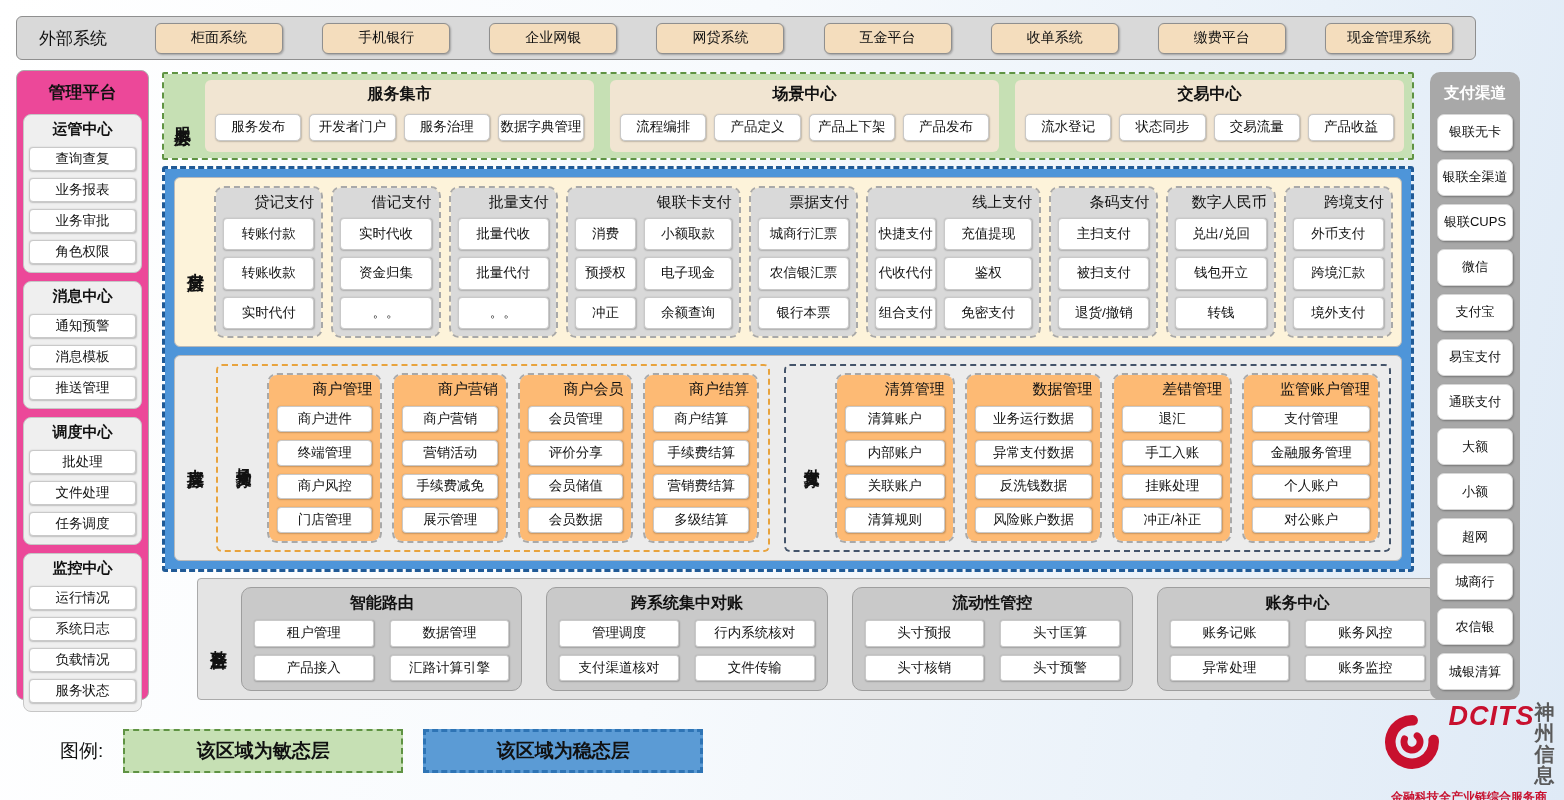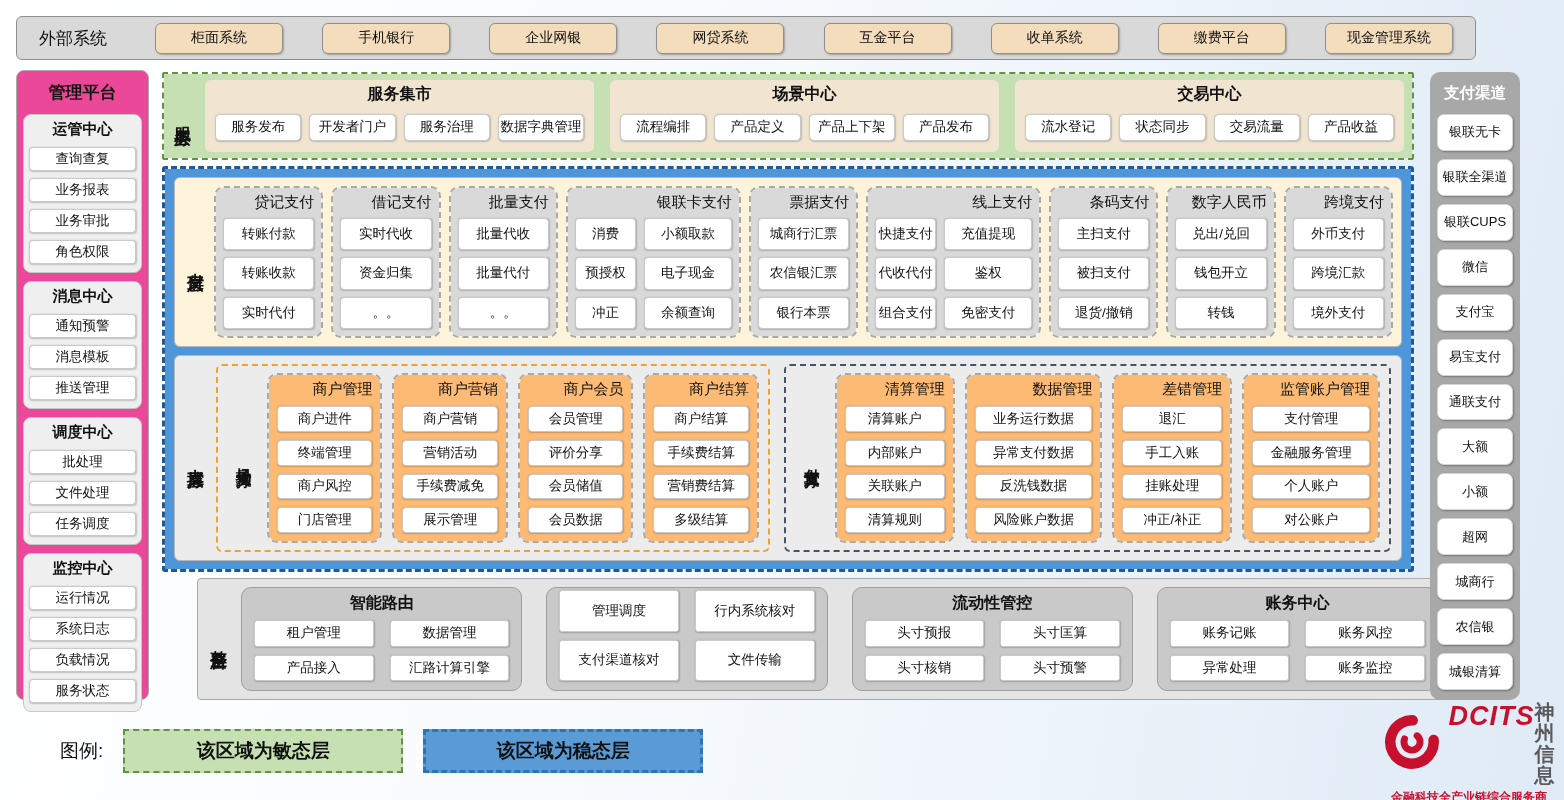--- a/index.html
+++ b/index.html
@@ -427,20 +427,21 @@
       <div class="int-group">
         <div class="int-title">智能路由</div>
         <div class="int-items">
           <div class="btn">租户管理</div>
           <div class="btn">数据管理</div>
           <div class="btn">产品接入</div>
           <div class="btn">汇路计算引擎</div>
         </div>
       </div>
       <div class="int-group">
+        <div class="int-title">跨系统集中对账</div>
         <div class="int-items">
           <div class="btn">管理调度</div>
           <div class="btn">行内系统核对</div>
           <div class="btn">支付渠道核对</div>
           <div class="btn">文件传输</div>
         </div>
       </div>
       <div class="int-group">
         <div class="int-title">流动性管控</div>
         <div class="int-items">

